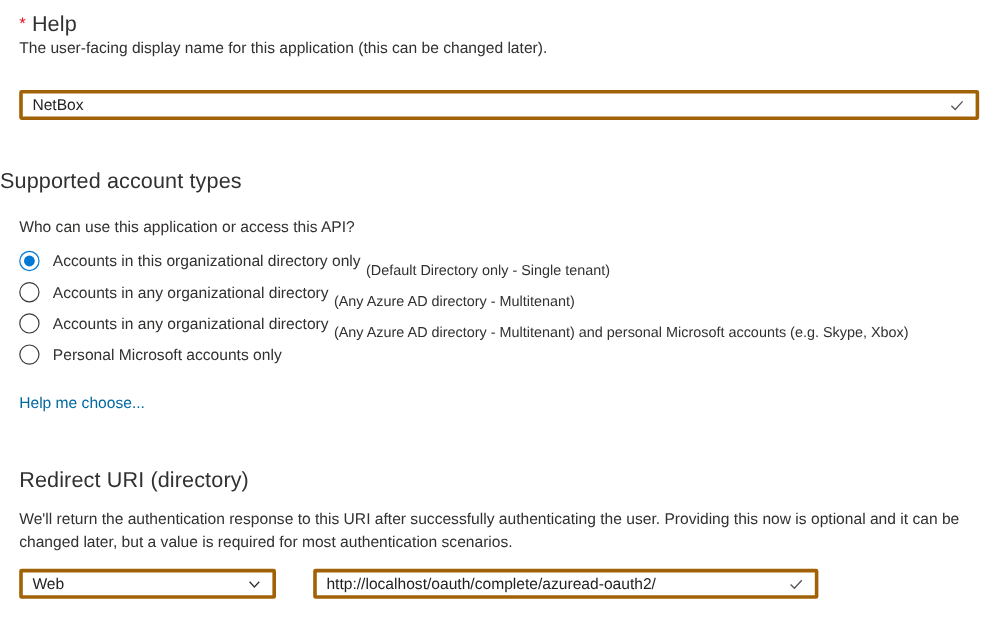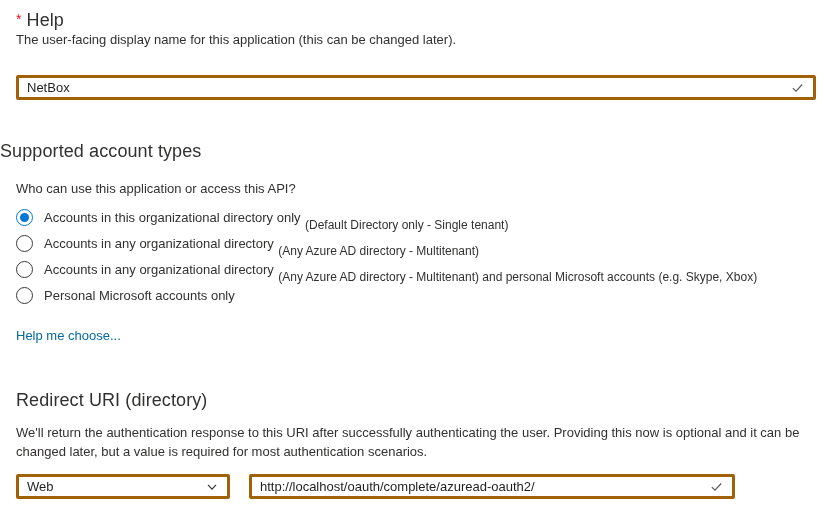--- a/index.html
+++ b/index.html
@@ -32,21 +32,21 @@
     padding: 0 8px;
     font-size: 13px;
     color: #201f1e;
     position: relative;
   }
   .field .value { flex: 1 1 auto; white-space: nowrap; overflow: hidden; }
   .field .trail-icon { flex: 0 0 auto; display: flex; align-items: center; }
 
   #name-input { top: 75px; left: 16px; width: 800px; }
   #platform-select { width: 214px; cursor: pointer; }
-  #uri-input { width: 486px; }
+  #uri-input { width: 421px; }
 
   
   .radio-row {
     display: flex;
     align-items: center;
     height: 26px;
     cursor: pointer;
   }
   .radio-circle {
     width: 17px; height: 17px;
@@ -71,21 +71,21 @@
 
   .link {
     font-size: 13px;
     color: #0369a1;
     text-decoration: none;
     cursor: pointer;
   }
 
   #redirect-desc { width: 802px; line-height: 19px; }
 
-  #redirect-row { display: flex; gap: 19px; }
+  #redirect-row { display: flex; gap: 31px; }
 
   svg { display: block; }
 </style>
 </head>
 <body>
 
 <div class="abs section-heading" style="top: 10px; left: 16px;">
   <span class="required-star">*</span><span>Help</span>
 </div>
 

